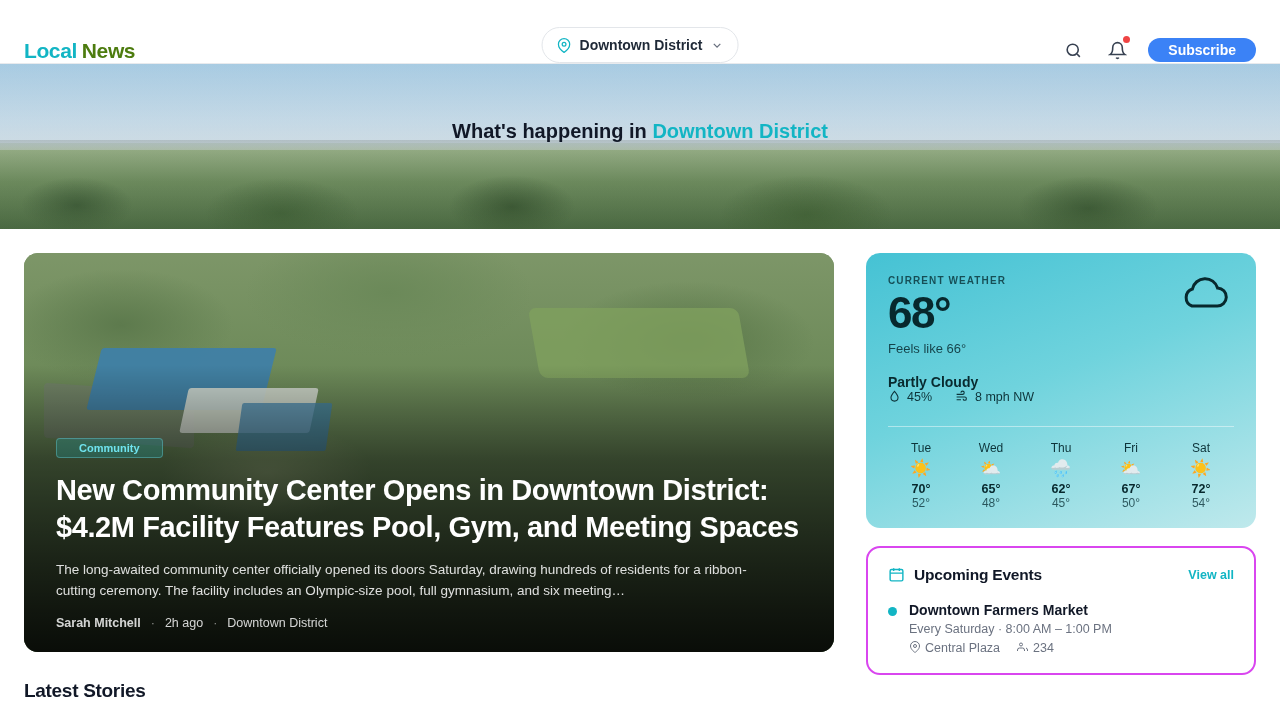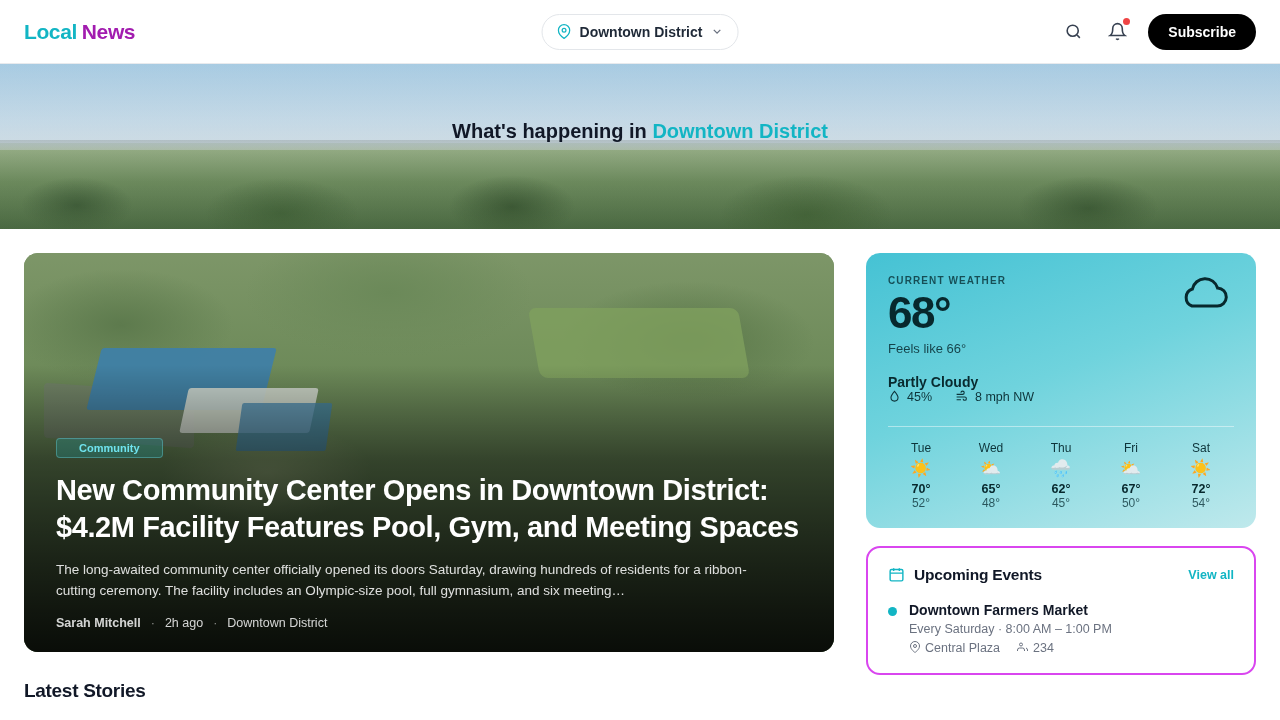--- a/index.html
+++ b/index.html
@@ -11,33 +11,33 @@
     color: #111827;
   }
 
   
   .header {
     height: 64px;
     width: 100%;
     background: #ffffff;
     border-bottom: 1px solid #e8eaed;
     display: flex;
-    align-items: center;
+    align-items: flex-end;
     padding: 0 24px;
     position: relative;
   }
   .logo {
     font-size: 21px;
     font-weight: 700;
     letter-spacing: -0.4px;
     display: flex;
     gap: 5px;
   }
   .logo .local { color: #12b5c4; }
-  .logo .news { color: #a21caf; }
+  .logo .news { color: #4d7c0f; }
 
   .location-pill {
     position: absolute;
     left: 50%;
     transform: translateX(-50%);
     display: flex;
     align-items: center;
     gap: 8px;
     height: 36px;
     padding: 0 14px;
@@ -67,24 +67,24 @@
     background: none; border: none;
   }
   .dot-badge {
     position: absolute;
     top: -1px; right: 0px;
     width: 7px; height: 7px;
     border-radius: 50%;
     background: #ef4444;
   }
   .subscribe-btn {
-    height: 36px;
+    height: 24px;
     padding: 0 20px;
     border-radius: 18px;
-    background: #000000;
+    background: #3b82f6;
     color: #ffffff;
     font-size: 14px;
     font-weight: 600;
     border: none;
     cursor: pointer;
   }
 
   
   .hero {
     height: 165px;

